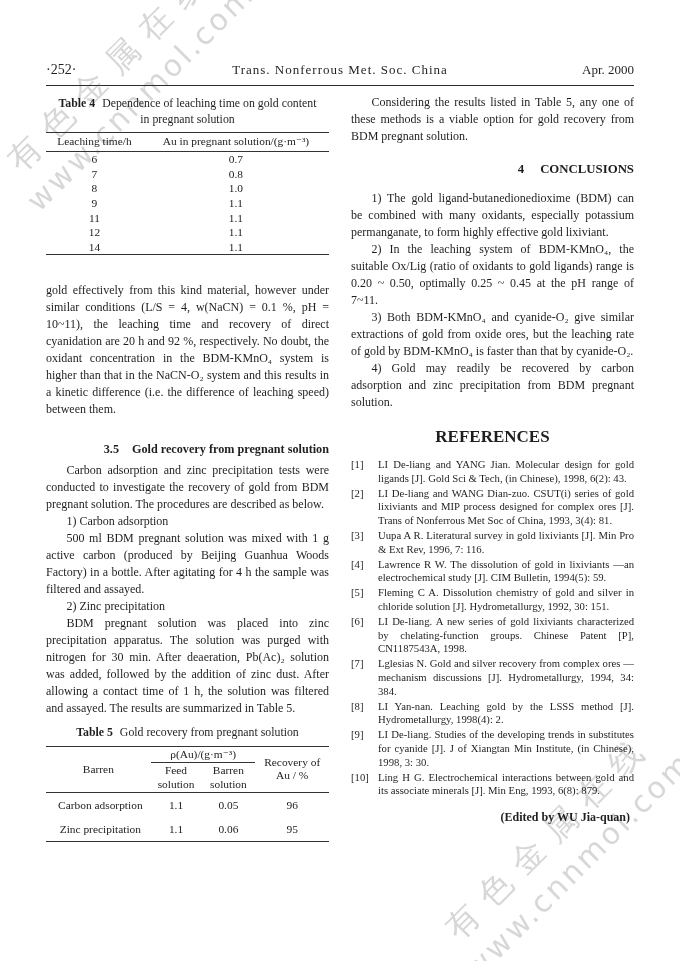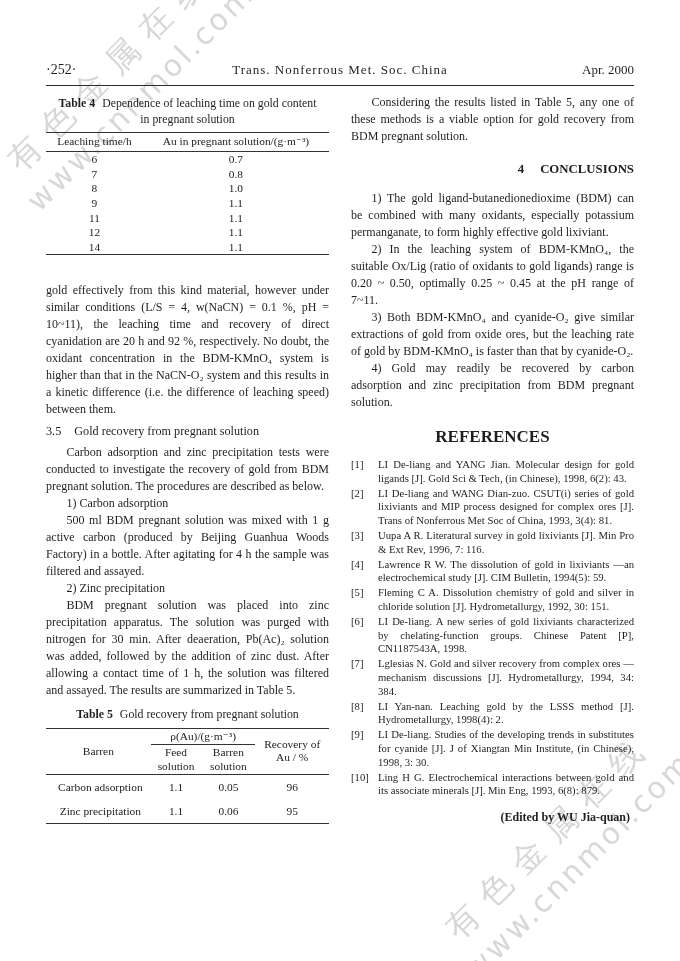--- a/index.html
+++ b/index.html
@@ -51,21 +51,21 @@
   .t4 td { text-align:center; padding:1.3px 2px; }
 
   .t5 { border-top:1.5px solid #333; border-bottom:1.5px solid #333; margin-bottom:4px; }
   .t5 th { font-weight:normal; text-align:center; padding:1px 2px; line-height:13.5px; border-bottom:1px solid #333; }
   .t5 td { text-align:center; padding:6px 2px; }
   .t5 .t5-method { width:37%; }
   .t5 .t5-recovery { width:26%; }
   .t5 td:first-child { text-align:center; padding-left:6px; }
 
   
-  .subheading { font-weight:normal; font-size:12.2px; margin:6px 0 5px; }
+  .subheading { font-weight:bold; font-size:12.2px; margin:24px 0 5px;text-align:right; }
   .subheading .h-num { margin-right:13px; }
   .mainheading { font-weight:bold; font-size:12.8px; margin:17px 0 13px;text-align:right; }
   .mainheading .h-num { margin-right:16px; }
   .refheading { font-weight:bold; font-size:17px; text-align:center; margin:16px 0 11px; }
 
   
   .ref { display:flex; font-size:10.7px; line-height:13.8px; margin-bottom:1px; }
   .ref-label { flex:none; width:27px; }
   .ref-text  { flex:1; text-align:justify; }
 

